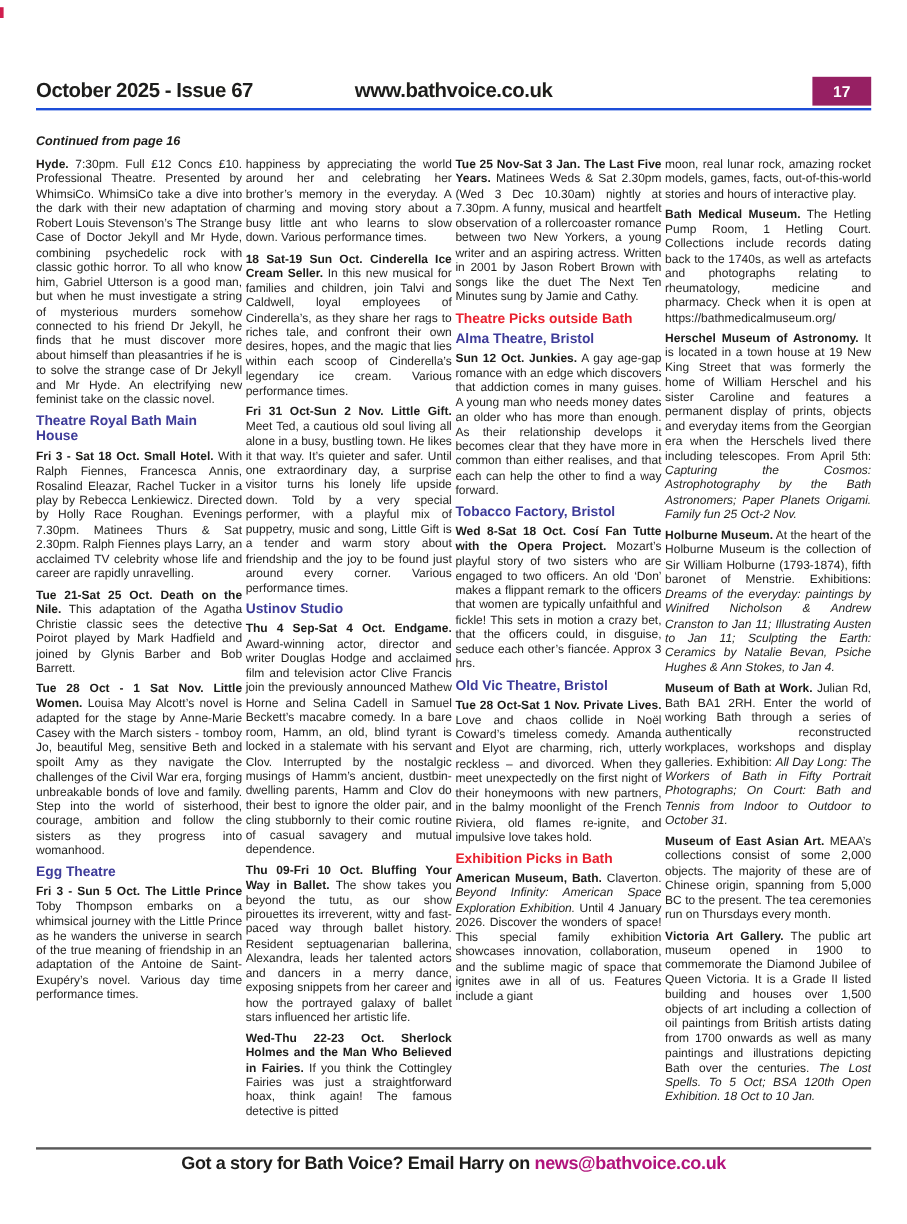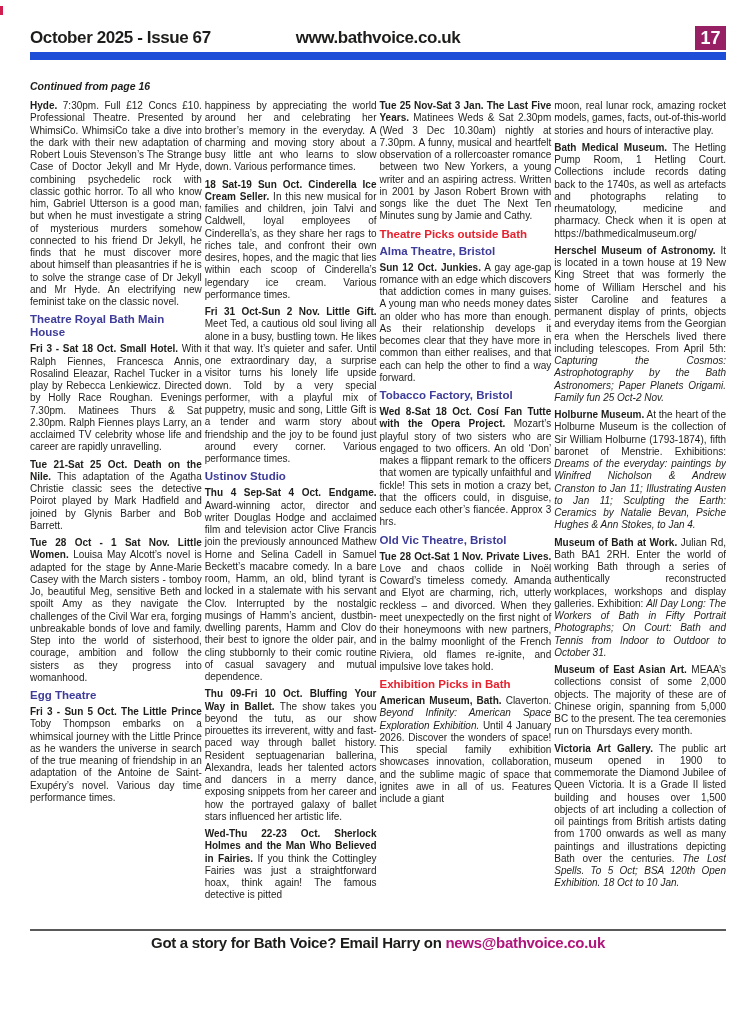--- a/index.html
+++ b/index.html
@@ -13,46 +13,46 @@
   html,body{margin:0;padding:0;}
   body{
     width:756px;height:1020px;position:relative;overflow:hidden;
     background:#ffffff;color:var(--body);
     font-family:"Liberation Sans", sans-serif;
   }
   .crop-mark{position:absolute;left:0;top:6px;width:3px;height:9px;background:#d01e4e;}
   .page{padding:0 30px;}
   .header{
     position:relative;display:flex;align-items:flex-end;justify-content:space-between;
-    padding-top:26px;padding-bottom:4px;border-bottom:8px solid #1d4ed8;
+    padding-top:26px;padding-bottom:4px;border-bottom:2px solid #1d4ed8;margin-top:38px;
   }
   .masthead{font-size:17px;font-weight:bold;letter-spacing:-0.4px;}
   .site-url{
     position:absolute;left:50%;transform:translateX(-50%);
     font-size:17px;font-weight:bold;letter-spacing:-0.4px;bottom:4px;
   }
   .page-num{
-    width:31px;height:24px;background:var(--magenta);color:#fff;
-    font-weight:bold;font-size:18px;display:flex;align-items:center;justify-content:center;
+    width:49px;height:24px;background:var(--magenta);color:#fff;
+    font-weight:bold;font-size:13px;display:flex;align-items:center;justify-content:center;
     margin-bottom:-2px;
   }
   .title-row{margin-top:9px;display:flex;align-items:center;}
   .title-square{width:13px;height:13px;background:var(--magenta);margin-right:9px;flex:none;}
   .section-title{color:var(--magenta);font-size:24px;font-weight:bold;letter-spacing:-0.6px;line-height:1;}
   .continued{font-size:10.5px;font-weight:bold;font-style:italic;margin:20px 0 8px;}
   .columns{display:flex;gap:3px;height:856px;overflow:hidden;}
   .col{flex:1 1 0;min-width:0;text-align:justify;font-size:10px;line-height:12.25px;}
   .entry{margin:0 0 5px;}
   .h{font-size:11.5px;font-weight:bold;margin:1px 0 4px;line-height:13px;text-align:left;}
   .venue{color:var(--venue);}
   .picks{color:var(--picks);}
   .bold{font-weight:bold;}
   .italic{font-style:italic;}
   .footer{
-    position:absolute;left:30px;right:30px;top:929px;
+    position:absolute;left:30px;right:30px;top:956px;
     border-top:2px solid #595959;text-align:center;padding-top:3px;
     font-size:15px;font-weight:bold;letter-spacing:-0.3px;
   }
   .footer .email{color:var(--email);}
 </style>
 </head>
 <body>
 
 <div class="crop-mark"></div>
 

